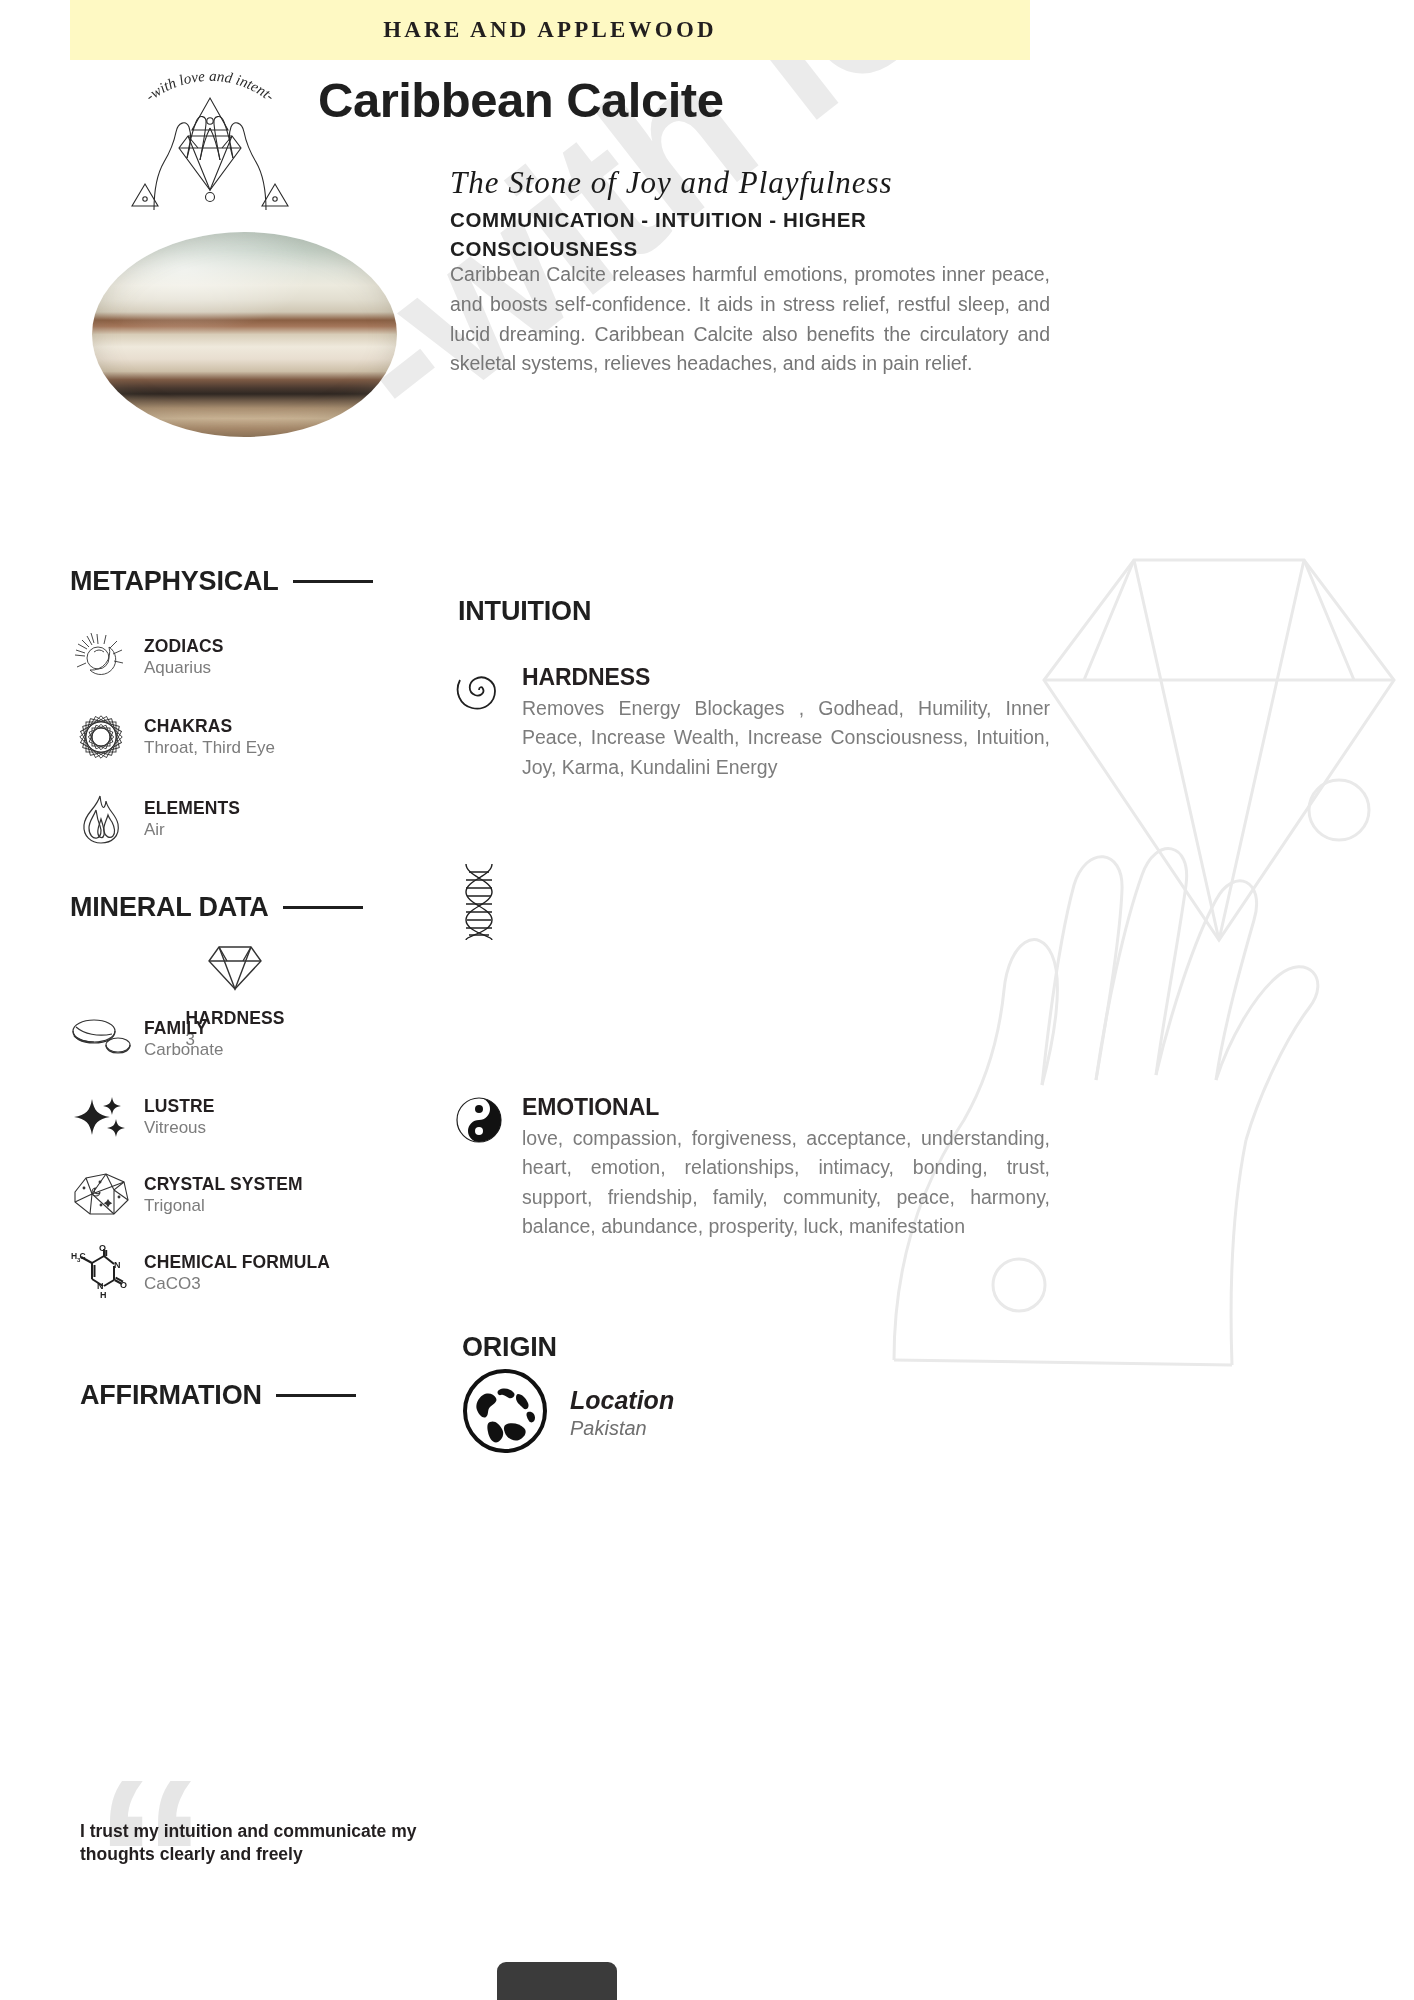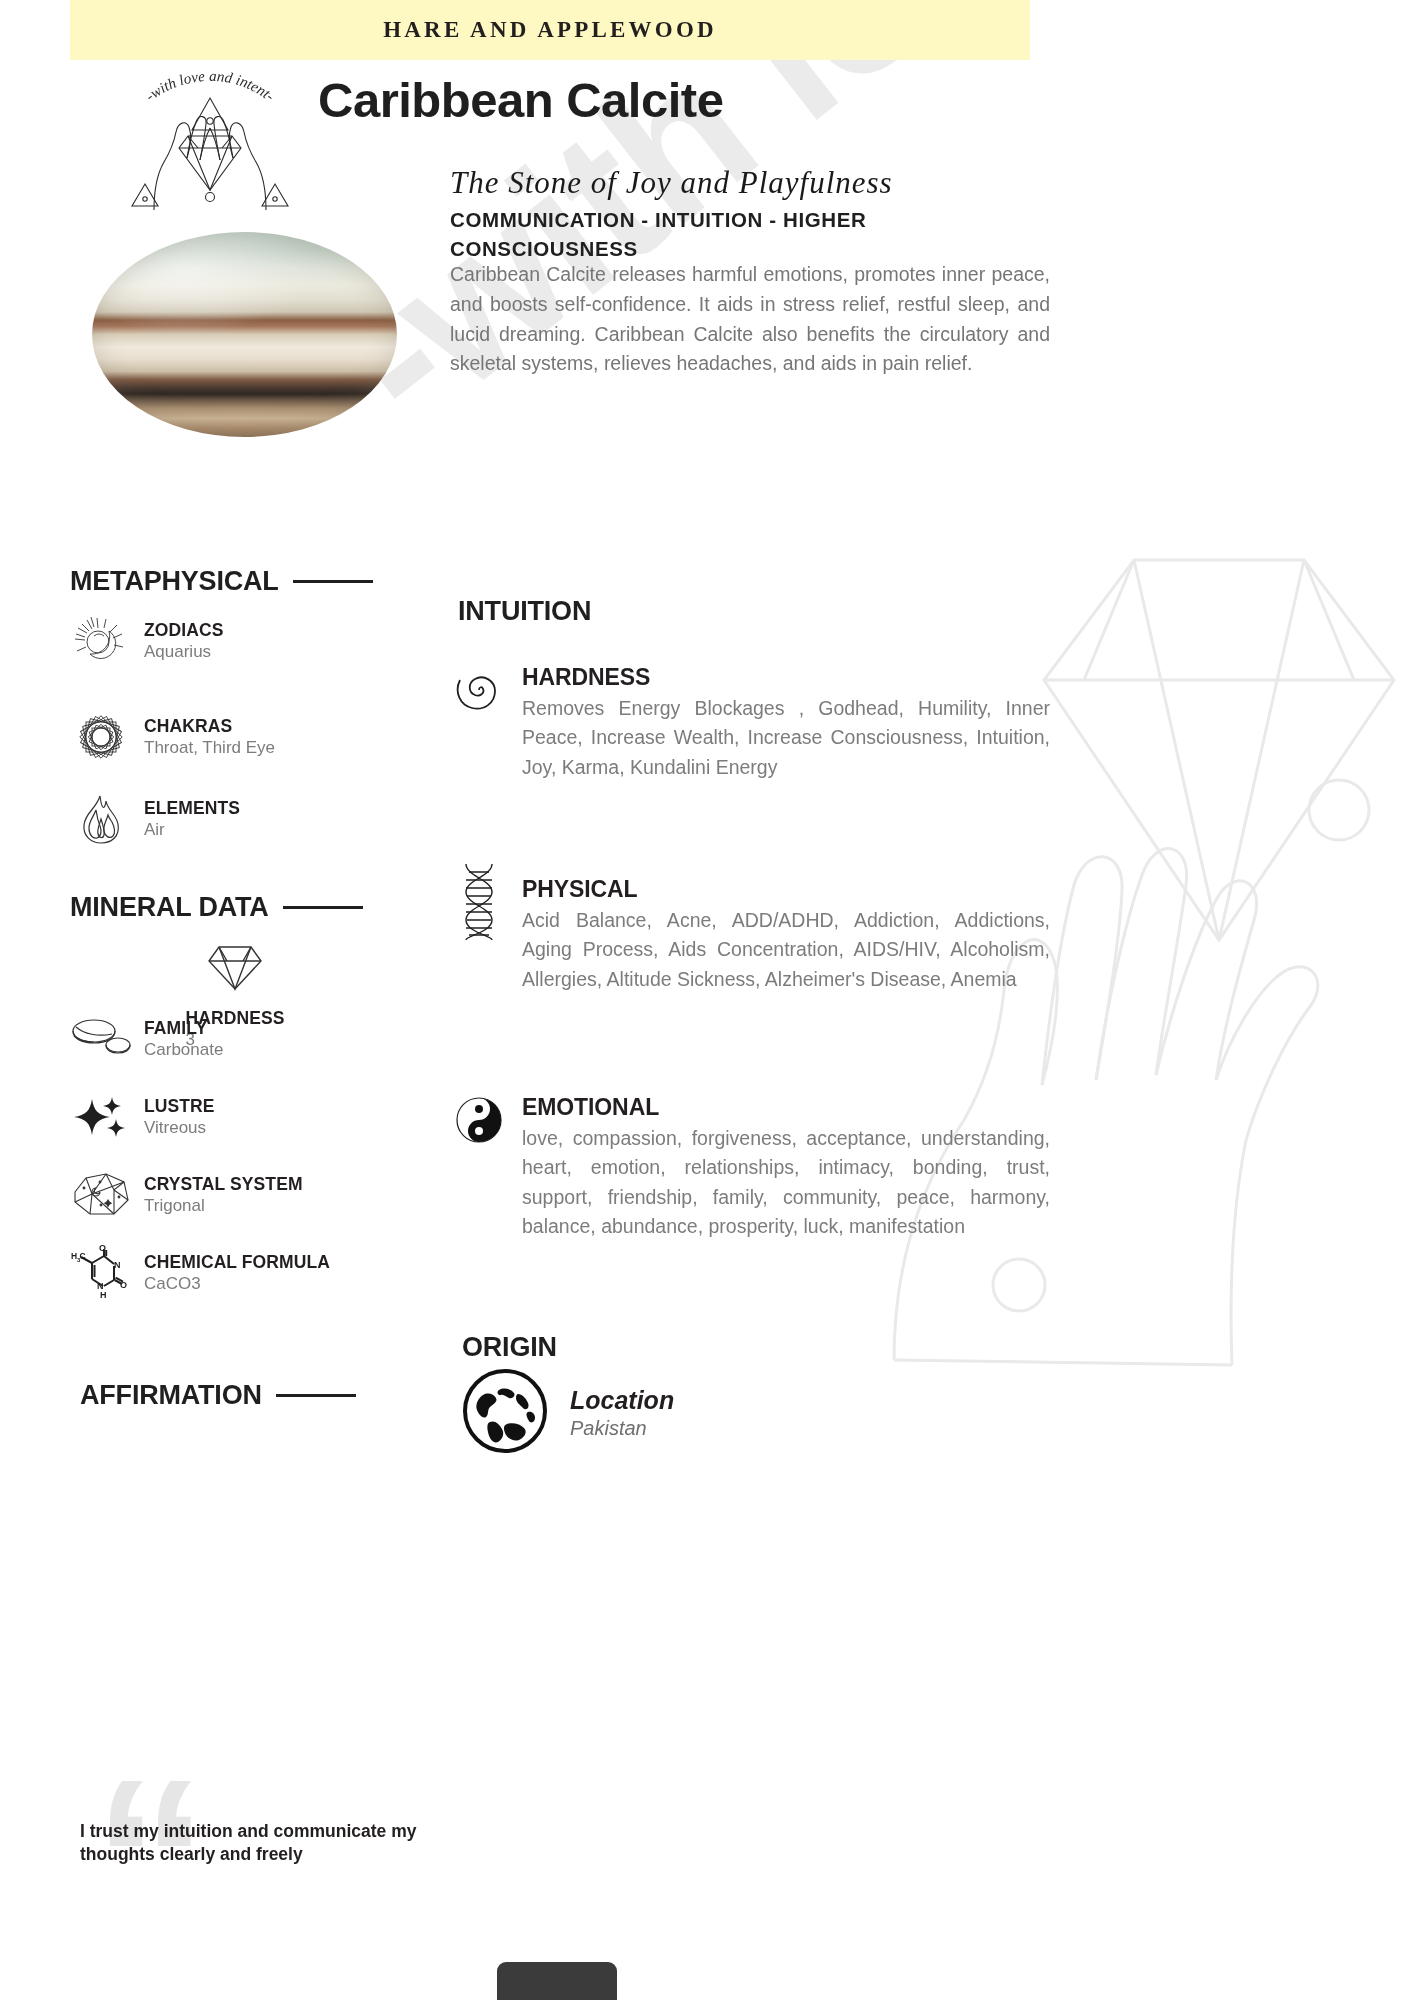--- a/index.html
+++ b/index.html
@@ -247,21 +247,21 @@
   <div class="keywords">COMMUNICATION - INTUITION - HIGHER CONSCIOUSNESS</div>
   <div class="desc">Caribbean Calcite releases harmful emotions, promotes inner peace, and boosts self-confidence. It aids in stress relief, restful sleep, and lucid dreaming. Caribbean Calcite also benefits the circulatory and skeletal systems, relieves headaches, and aids in pain relief.</div>
 
   <div class="stone"></div>
 
   <div class="sec-head" style="left:70px; top:566px;">
     <span class="label">METAPHYSICAL</span>
     <span class="rule"></span>
   </div>
 
-  <div class="attr" style="left:70px; top:612px;">
+  <div class="attr" style="left:70px; top:628px;">
     <span class="ic">
       <svg width="54" height="54" viewBox="0 0 54 54" fill="none" stroke="#333" stroke-width="0.9">
         <circle cx="24" cy="28" r="11"></circle>
         <path d="M35 17 A15 15 0 1 1 16 40 A18 18 0 0 0 35 17 Z"></path>
         <g>
           <path d="M24 14 L23 4 M18 15 L13 6 M13 19 L4 14 M11 26 L1 25 M12 33 L3 37 M30 14 L32 5 M36 18 L43 11 M39 24 L48 20 M40 31 L49 33"></path>
           <path d="M20 13 L17 3 M15 17 L8 10 M11 23 L2 20"></path>
         </g>
         <path d="M20 22 A8 8 0 0 1 30 22"></path>
       </svg>
@@ -441,24 +441,20 @@
 
   <div class="prop" style="left:450px; top:876px;">
     <div class="row">
       <span class="ic">
         <svg width="46" height="80" viewBox="0 0 46 80" fill="none" stroke="#1f1f1f" stroke-width="1.4">
           <path d="M10 2 C10 14 36 18 36 30 C36 42 10 46 10 58 C10 70 36 74 36 78"></path>
           <path d="M36 2 C36 14 10 18 10 30 C10 42 36 46 36 58 C36 70 10 74 10 78"></path>
           <path d="M13 10 L33 10 M10 18 L36 18 M10 26 L36 26 M11 34 L35 34 M10 42 L36 42 M10 50 L36 50 M11 58 L35 58 M10 66 L36 66 M13 73 L33 73"></path>
         </svg>
       </span>
-      <span class="body">
-        <span class="k" style="display:block;">PHYSICAL</span>
-        <span class="v" style="display:block;">Acid Balance, Acne, ADD/ADHD, Addiction, Addictions, Aging Process, Aids Concentration, AIDS/HIV, Alcoholism, Allergies, Altitude Sickness, Alzheimer's Disease, Anemia</span>
-      </span>
     </div>
   </div>
 
   <div class="prop" style="left:450px; top:1094px;">
     <div class="row">
       <span class="ic">
         <svg width="48" height="48" viewBox="0 0 48 48">
           <circle cx="24" cy="24" r="22" fill="#fff" stroke="#1f1f1f" stroke-width="1.2"></circle>
           <path d="M24 2 A22 22 0 0 1 24 46 A11 11 0 0 1 24 24 A11 11 0 0 0 24 2 Z" fill="#111"></path>
           <circle cx="24" cy="13" r="4" fill="#111"></circle>

